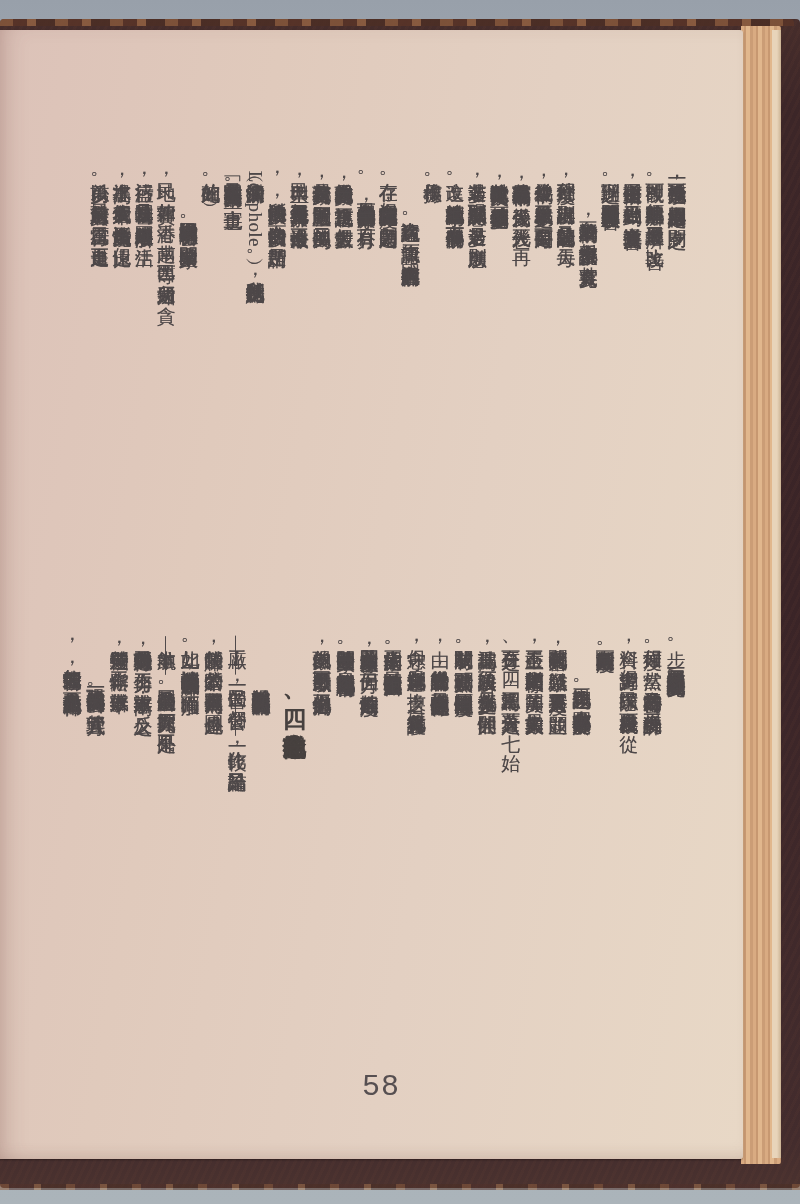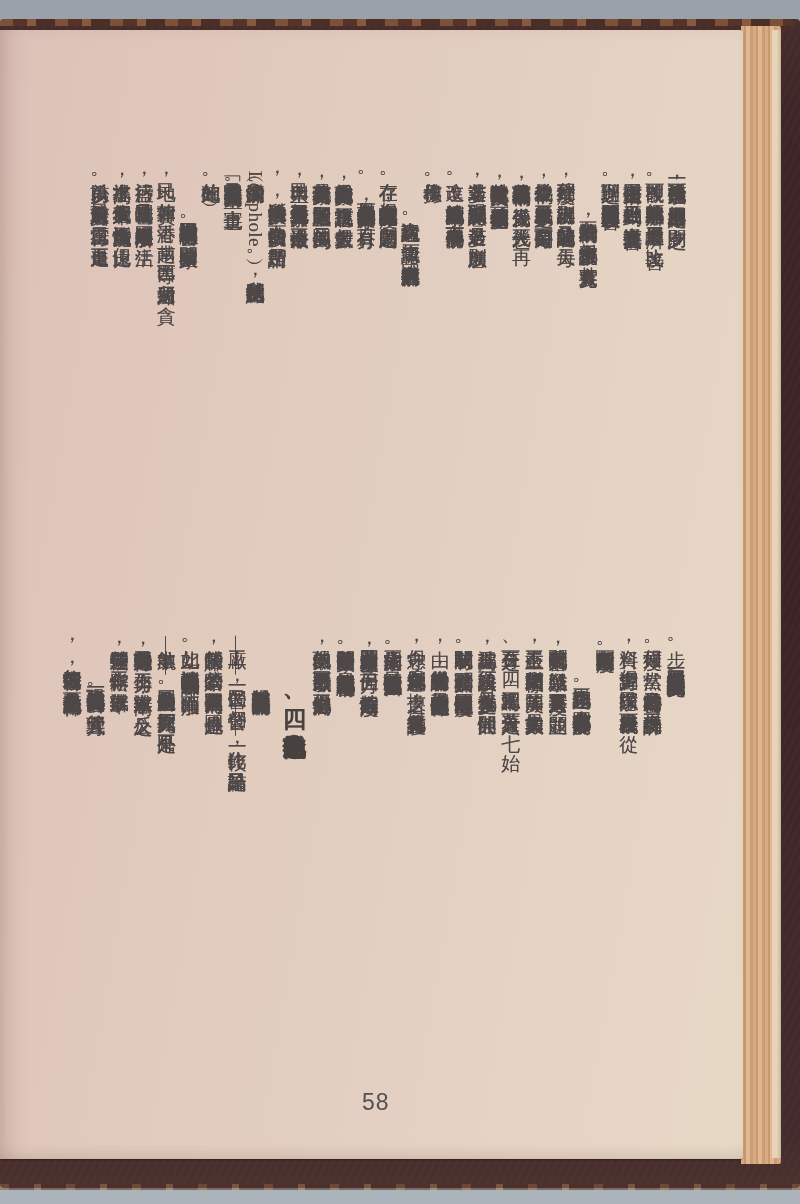--- a/index.html
+++ b/index.html
@@ -55,23 +55,22 @@
   .vblock-bottom{top:605px;height:452px;}
   .vwrap{display:contents;}
   .vblock-top .vline{line-height:22.2px;}
   .vblock-bottom .vline{line-height:23.6px;}
   .vheader{
     line-height:32px;font-size:23.5px;font-weight:bold;color:#47413f;
     padding-top:56px;margin-block-start:5px;margin-block-end:9px;
   }
   .page-number{
     position:absolute;left:362px;top:1040px;
-    font-size:23px;color:#564f51;letter-spacing:1px;
-    font-family:Liberation Sans, sans-serif;
-    margin-top:19px;
+    font-size:30px;color:#564f51;letter-spacing:1px;
+    font-family:Liberation Mono, monospace;
   }
 </style>
 </head>
 <body>
 
 <div class="photo">
   <div class="cover"></div>
   <div class="cover-top-edge"></div>
   <div class="cover-bottom-edge"></div>
   <div class="fore-edge"></div>

